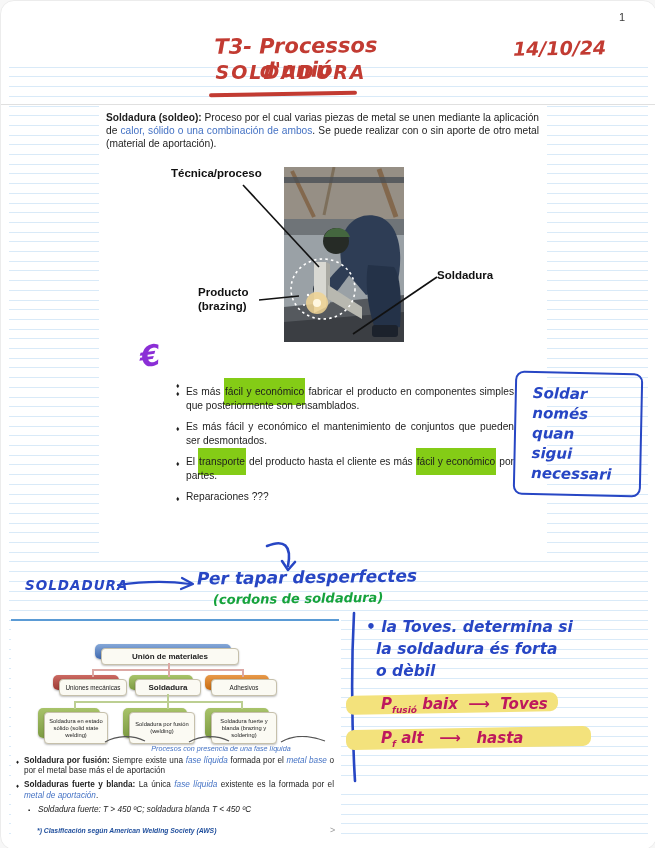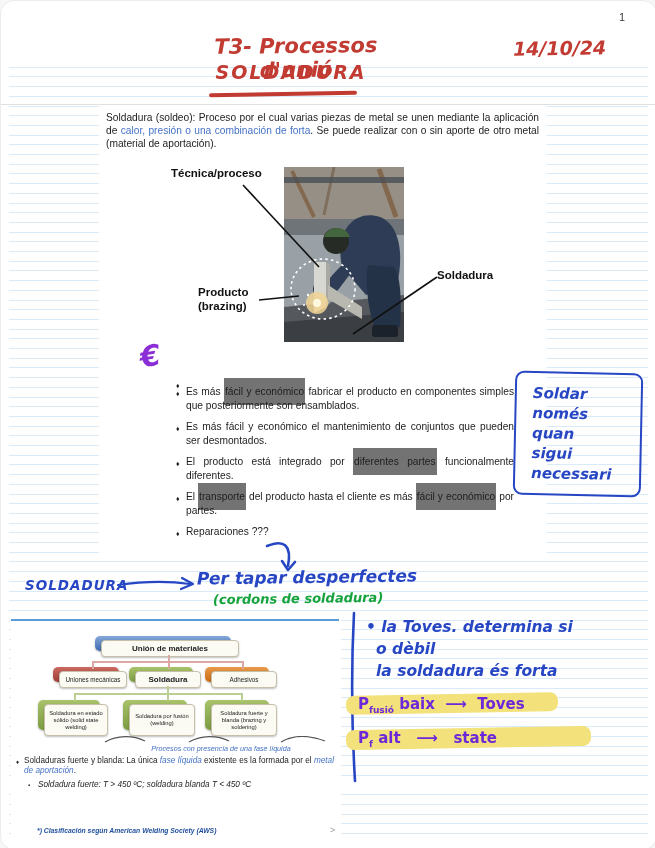--- a/index.html
+++ b/index.html
@@ -17,34 +17,34 @@
   .purple{color:#8b2ed6;}
   .title1{left:180px;top:33px;width:230px;text-align:center;font-size:21px;font-weight:600;transform:rotate(-.6deg);}
   .title2{left:210px;top:60px;width:160px;text-align:center;font-size:19px;font-weight:600;letter-spacing:2px;}
   .underline-red{left:208px;top:91px;width:148px;height:3.5px;background:#c23b32;border-radius:3px;transform:rotate(-1deg);}
   .date{left:512px;top:36px;font-size:19px;font-weight:600;transform:rotate(-1deg);}
   .divider{left:0;top:103px;width:655px;height:1px;background:#cfcfcf;opacity:.65;}
   
   .slidetext{color:#1d1d1d;}
   .defpar{left:105px;top:110px;width:433px;font-size:10.2px;line-height:13px;text-align:justify;}
   .blueword{color:#4472c4;}
-  .b{font-weight:normal;}
+  .b{font-weight:bold;}
   .figlabel{position:absolute;font-weight:bold;font-size:11.5px;color:#111;}
   .bullets{left:175px;top:376px;width:338px;font-size:10.2px;line-height:13.5px;}
   .bullets .li{position:relative;padding-left:10px;margin-bottom:8px;text-align:justify;}
   .bullets .dm{position:absolute;left:0;top:2px;font-size:7px;}
-  .hlg{background:#737373;padding:8px 1px;}
+  .hlg{background:#84cc16;padding:8px 1px;}
   .hly{position:absolute;background:#f3e27c;border-radius:8px;transform:rotate(-1deg);}
   
   .notebox{left:513px;top:371px;width:128px;height:124px;border:2.5px solid #2746c4;border-radius:9px;
            transform:rotate(1.2deg);padding:10px 0 0 16px;box-sizing:border-box;}
   .notebox div{font-size:15px;line-height:20px;font-weight:600;}
   .temp-note{left:365px;top:615px;width:280px;font-size:15.5px;line-height:22px;font-weight:600;}
-  .formula{position:absolute;height:21px;font-family:"DejaVu Sans",sans-serif;
-           font-size:15px;color:#6d28d9;font-weight:600;}
+  .formula{position:absolute;height:21px;font-family:"DejaVu Sans",sans-serif;font-style:italic;
+           font-size:15px;color:#be185d;font-weight:600;padding-left:23px;}
   .formula .txt{position:relative;padding-left:12px;top:1px;}
   .formula sub{font-size:9px;}
   .soldlabel{left:24px;top:576px;font-size:13.5px;font-weight:700;letter-spacing:1px;}
   .pertapar{left:196px;top:566px;font-size:17px;font-weight:600;transform:rotate(-.8deg);}
   .cordons{left:212px;top:590px;font-size:13px;font-weight:600;transform:rotate(-.8deg);}
   
   .fc-line-top{left:10px;top:618px;width:328px;height:2px;background:#5b9bd5;}
   .node{position:absolute;background:#fbfaf3;border:1px solid #c6c0ab;border-radius:4px;
         display:flex;align-items:center;justify-content:center;text-align:center;
         box-shadow:0 1px 2px rgba(0,0,0,.25);color:#222;}
@@ -79,21 +79,21 @@
   <div class="abs hand red title1">T3- Processos d'unió</div>
   <div class="abs hand red title2">SOLDADURA</div>
   <div class="abs underline-red"></div>
   <div class="abs hand red date">14/10/24</div>
 
   <div class="abs divider"></div>
 
   <div class="backing" style="left:98px;top:105px;width:448px;height:455px;"></div>
 
   <div class="abs slidetext defpar">
-    <span class="b">Soldadura (soldeo):</span><span> Proceso por el cual varias piezas de metal se unen mediante la aplicación de </span><span class="blueword">calor, presión o una combinación de forta</span><span>. Se puede realizar con o sin aporte de otro metal (material de aportación).</span>
+    <span class="b">Soldadura (soldeo):</span><span> Proceso por el cual varias piezas de metal se unen mediante la aplicación de </span><span class="blueword">calor, sólido o una combinación de ambos</span><span>. Se puede realizar con o sin aporte de otro metal (material de aportación).</span>
   </div>
 
   <svg class="abs" style="left:283px;top:166px;" width="120" height="175" viewBox="0 0 120 175">
     <rect x="0" y="0" width="120" height="175" fill="#98a0a8"></rect>
     <rect x="0" y="0" width="120" height="52" fill="#968f85"></rect>
     <line x1="8" y1="4" x2="30" y2="50" stroke="#7b5836" stroke-width="4" opacity=".7"></line>
     <line x1="50" y1="0" x2="40" y2="48" stroke="#6e5a40" stroke-width="3" opacity=".6"></line>
     <line x1="95" y1="2" x2="112" y2="50" stroke="#7b5836" stroke-width="5" opacity=".7"></line>
     <rect x="0" y="10" width="120" height="6" fill="#4a4f55" opacity=".8"></rect>
     <rect x="0" y="52" width="120" height="16" fill="#6f7478"></rect>
@@ -128,21 +128,20 @@
     <div>(brazing)</div>
   </div>
   <div class="figlabel" style="left:436px;top:268px;">Soldadura</div>
 
   <div class="abs hand purple" style="left:139px;top:338px;font-size:29px;font-weight:bold;transform:rotate(-8deg);">€</div>
 
   <div class="abs slidetext bullets">
     <div class="li"><span class="dm">♦</span></div>
     <div class="li"><span class="dm">♦</span><span>Es más </span><span class="hlg">fácil y económico</span><span> fabricar el producto en componentes simples que posteriormente son ensamblados.</span></div>
     <div class="li"><span class="dm">♦</span><span>Es más fácil y económico el mantenimiento de conjuntos que pueden ser desmontados.</span></div>
-    <div class="li"><span class="dm">♦</span><span>El producto está integrado por </span><span class="hlg">diferentes partes</span><span> funcionalmente diferentes.</span></div>
     <div class="li"><span class="dm">♦</span><span>El </span><span class="hlg">transporte</span><span> del producto hasta el cliente es más </span><span class="hlg">fácil y económico</span><span> por partes.</span></div>
     <div class="li" style="text-align:left;"><span class="dm">♦</span><span>Reparaciones ???</span></div>
   </div>
 
   <div class="abs hand notebox">
     <div>Soldar</div>
     <div>només</div>
     <div>quan</div>
     <div>sigui</div>
     <div>necessari</div>
@@ -157,21 +156,21 @@
   <svg class="abs" style="left:115px;top:574px;" width="84" height="18" viewBox="0 0 84 18">
     <path d="M2,10 C30,6 52,6 74,9" fill="none" stroke="#2746c4" stroke-width="2.2" stroke-linecap="round"></path>
     <path d="M66,3 L77,9 L65,14" fill="none" stroke="#2746c4" stroke-width="2.2" stroke-linecap="round" stroke-linejoin="round"></path>
   </svg>
   <div class="abs hand pertapar">Per tapar desperfectes</div>
   <div class="abs hand green-ink cordons">(cordons de soldadura)</div>
 
   <div class="backing" style="left:10px;top:618px;width:330px;height:226px;"></div>
   <div class="abs fc-line-top"></div>
 
-  <div class="abs" style="left:0;top:0;width:655px;height:612px;z-index:0;pointer-events:none;">
+  <div class="abs" style="left:0;top:8px;width:655px;height:612px;z-index:0;pointer-events:none;">
     <div class="node nblue" style="left:100px;top:639px;width:136px;height:15px;font-size:8px;font-weight:bold;">
         <span>Unión de materiales</span>
       </div>
     <div class="conn" style="left:167px;top:654px;width:1.5px;height:6px;"></div>
     <div class="conn" style="left:91px;top:660px;width:152px;height:1.5px;"></div>
     <div class="conn" style="left:91px;top:660px;width:1.5px;height:8px;"></div>
     <div class="conn" style="left:167px;top:660px;width:1.5px;height:8px;"></div>
     <div class="conn" style="left:241px;top:660px;width:1.5px;height:8px;"></div>
     <div class="node nred" style="left:58px;top:670px;width:66px;height:15px;font-size:6.3px;">
         <span>Uniones mecánicas</span>
@@ -198,37 +197,38 @@
       </div>
   </div>
   <svg class="abs" style="left:100px;top:735px;" width="230" height="9" viewBox="0 0 230 9">
     <path d="M4,6 c12,-7 28,-7 40,-1" fill="none" stroke="#555" stroke-width="1.2"></path>
     <path d="M88,6 c12,-7 28,-7 40,-1" fill="none" stroke="#555" stroke-width="1.2"></path>
     <path d="M180,6 c12,-7 28,-7 44,-1" fill="none" stroke="#555" stroke-width="1.2"></path>
   </svg>
   <div class="abs fc-caption">Procesos con presencia de una fase líquida</div>
 
   <div class="abs slidetext bottomlist">
+    <div class="li"><span class="dm">♦</span><span class="b">Soldadura por fusión:</span><span> Siempre existe una </span><span class="iblue">fase líquida</span><span> formada por el </span><span class="iblue">metal base</span><span> o por el metal base más el de aportación</span></div>
     <div class="li"><span class="dm">♦</span><span class="b">Soldaduras fuerte y blanda:</span><span> La única </span><span class="iblue">fase líquida</span><span> existente es la formada por el </span><span class="iblue">metal de aportación</span><span>.</span></div>
     <div class="subli"><span class="sq">▪</span><span>Soldadura fuerte: T &gt; 450 ºC; soldadura blanda T &lt; 450 ºC</span></div>
   </div>
   <div class="abs footnote">*) Clasificación según American Welding Society (AWS)</div>
   <div class="abs chev">&gt;</div>
 
   <svg class="abs" style="left:346px;top:610px;" width="12" height="172" viewBox="0 0 12 172">
     <path d="M7,2 C4,60 5,120 8,170" fill="none" stroke="#2746c4" stroke-width="2.6" stroke-linecap="round"></path>
   </svg>
   <div class="abs hand temp-note">
     <div>• la Toves. determina si</div>
+    <div style="padding-left:10px;">la soldadura és forta</div>
     <div style="padding-left:10px;">o dèbil</div>
-    <div style="padding-left:10px;">la soldadura és forta</div>
   </div>
 
   <div class="formula" style="left:345px;top:693px;width:212px;">
     <div class="hly" style="left:0;top:0;width:212px;height:19px;"></div>
     <div class="txt"><span>P</span><sub>fusió</sub><span> baix</span>&nbsp;&nbsp;<span>⟶</span>&nbsp;&nbsp;<span>Toves</span></div>
   </div>
   <div class="formula" style="left:345px;top:727px;width:245px;">
     <div class="hly" style="left:0;top:0;width:245px;height:20px;"></div>
-    <div class="txt"><span>P</span><sub>f</sub><span> alt</span>&nbsp;&nbsp;&nbsp;<span>⟶</span>&nbsp;&nbsp;&nbsp;<span>state</span></div>
+    <div class="txt"><span>P</span><sub>f</sub><span> alt</span>&nbsp;&nbsp;&nbsp;<span>⟶</span>&nbsp;&nbsp;&nbsp;<span>hasta</span></div>
   </div>
 
 </div>
 
 </body></html>

